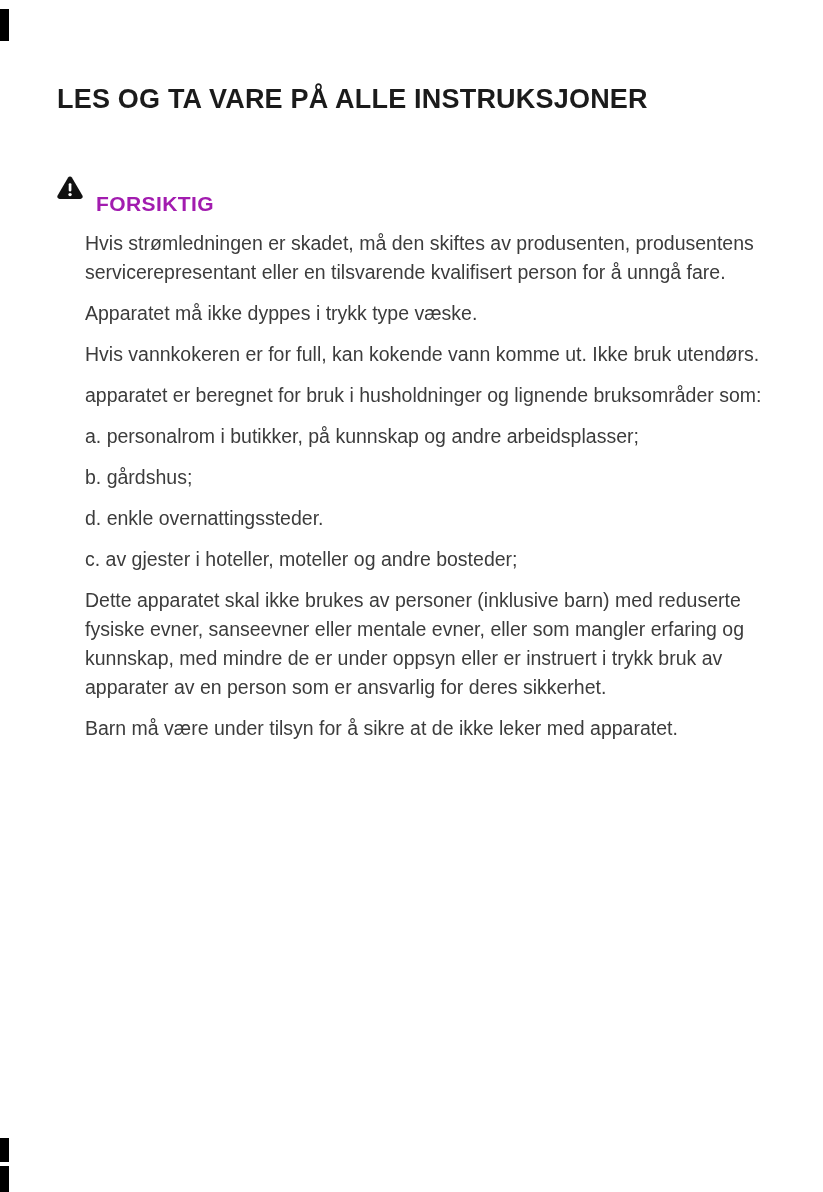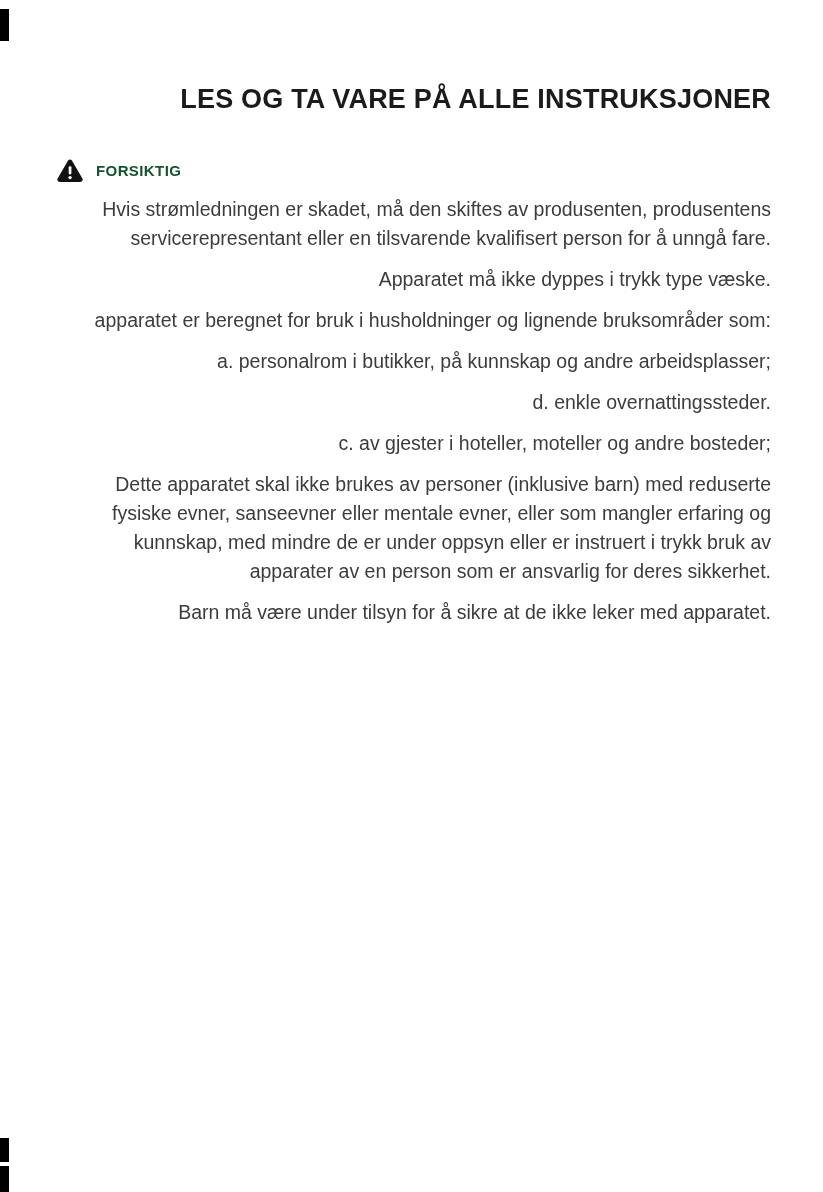--- a/index.html
+++ b/index.html
@@ -19,21 +19,20 @@
     left: 0;
     width: 9px;
     background: #000000;
   }
   .mark-top { top: 9px; height: 32px; }
   .mark-bottom-1 { top: 1138px; height: 24px; }
   .mark-bottom-2 { top: 1166px; height: 26px; }
 
   .page-inner {
     padding: 84px 52px 0 57px;
-    text-align: right;
   }
   .page-title {
     font-size: 27px;
     font-weight: bold;
     color: #1b1b1b;
     letter-spacing: 0.2px;
     margin: 0 0 44px 0;
   }
   .warning-row {
     display: flex;
@@ -41,24 +40,25 @@
     gap: 13px;
     margin: 0 0 13px 0;
   }
   .warning-icon {
     width: 26px;
     height: 23px;
     flex: 0 0 auto;
     display: block;
   }
   .warning-label {
-    font-size: 15px;
+    font-size: 21px;
     font-weight: bold;
-    color: #14532d;
+    color: #a21caf;
     letter-spacing: 0.4px;
+    margin-top: 33px;
   }
   .paragraphs {
     padding-left: 28px;
     max-width: 690px;
   }
   .paragraphs p {
     font-size: 19.5px;
     line-height: 29px;
     color: #3c3c3c;
     margin: 0 0 12px 0;
@@ -80,21 +80,23 @@
       <path d="M11.1 1.6 L0.6 19.6 A2.3 2.3 0 0 0 2.6 23 L23.4 23 A2.3 2.3 0 0 0 25.4 19.6 L14.9 1.6 A2.2 2.2 0 0 0 11.1 1.6 Z" fill="#111111"></path>
       <rect x="11.7" y="7.2" width="2.7" height="8.2" rx="1.1" fill="#ffffff"></rect>
       <circle cx="13.05" cy="18.6" r="1.7" fill="#ffffff"></circle>
     </svg>
     <span class="warning-label">FORSIKTIG</span>
   </div>
 
   <div class="paragraphs">
     <p>Hvis strømledningen er skadet, må den skiftes av produsenten, produsentens servicerepresentant eller en tilsvarende kvalifisert person for å unngå fare.</p>
     <p>Apparatet må ikke dyppes i trykk type væske.</p>
+    <p>Hvis vannkokeren er for full, kan kokende vann komme ut. Ikke bruk utendørs.</p>
     <p>apparatet er beregnet for bruk i husholdninger og lignende bruksområder som:</p>
     <p>a. personalrom i butikker, på kunnskap og andre arbeidsplasser;</p>
+    <p>b. gårdshus;</p>
     <p>d. enkle overnattingssteder.</p>
     <p>c. av gjester i hoteller, moteller og andre bosteder;</p>
     <p>Dette apparatet skal ikke brukes av personer (inklusive barn) med reduserte fysiske evner, sanseevner eller mentale evner, eller som mangler erfaring og kunnskap, med mindre de er under oppsyn eller er instruert i trykk bruk av apparater av en person som er ansvarlig for deres sikkerhet.</p>
     <p>Barn må være under tilsyn for å sikre at de ikke leker med apparatet.</p>
   </div>
 
 </div>
 
 </body></html>

